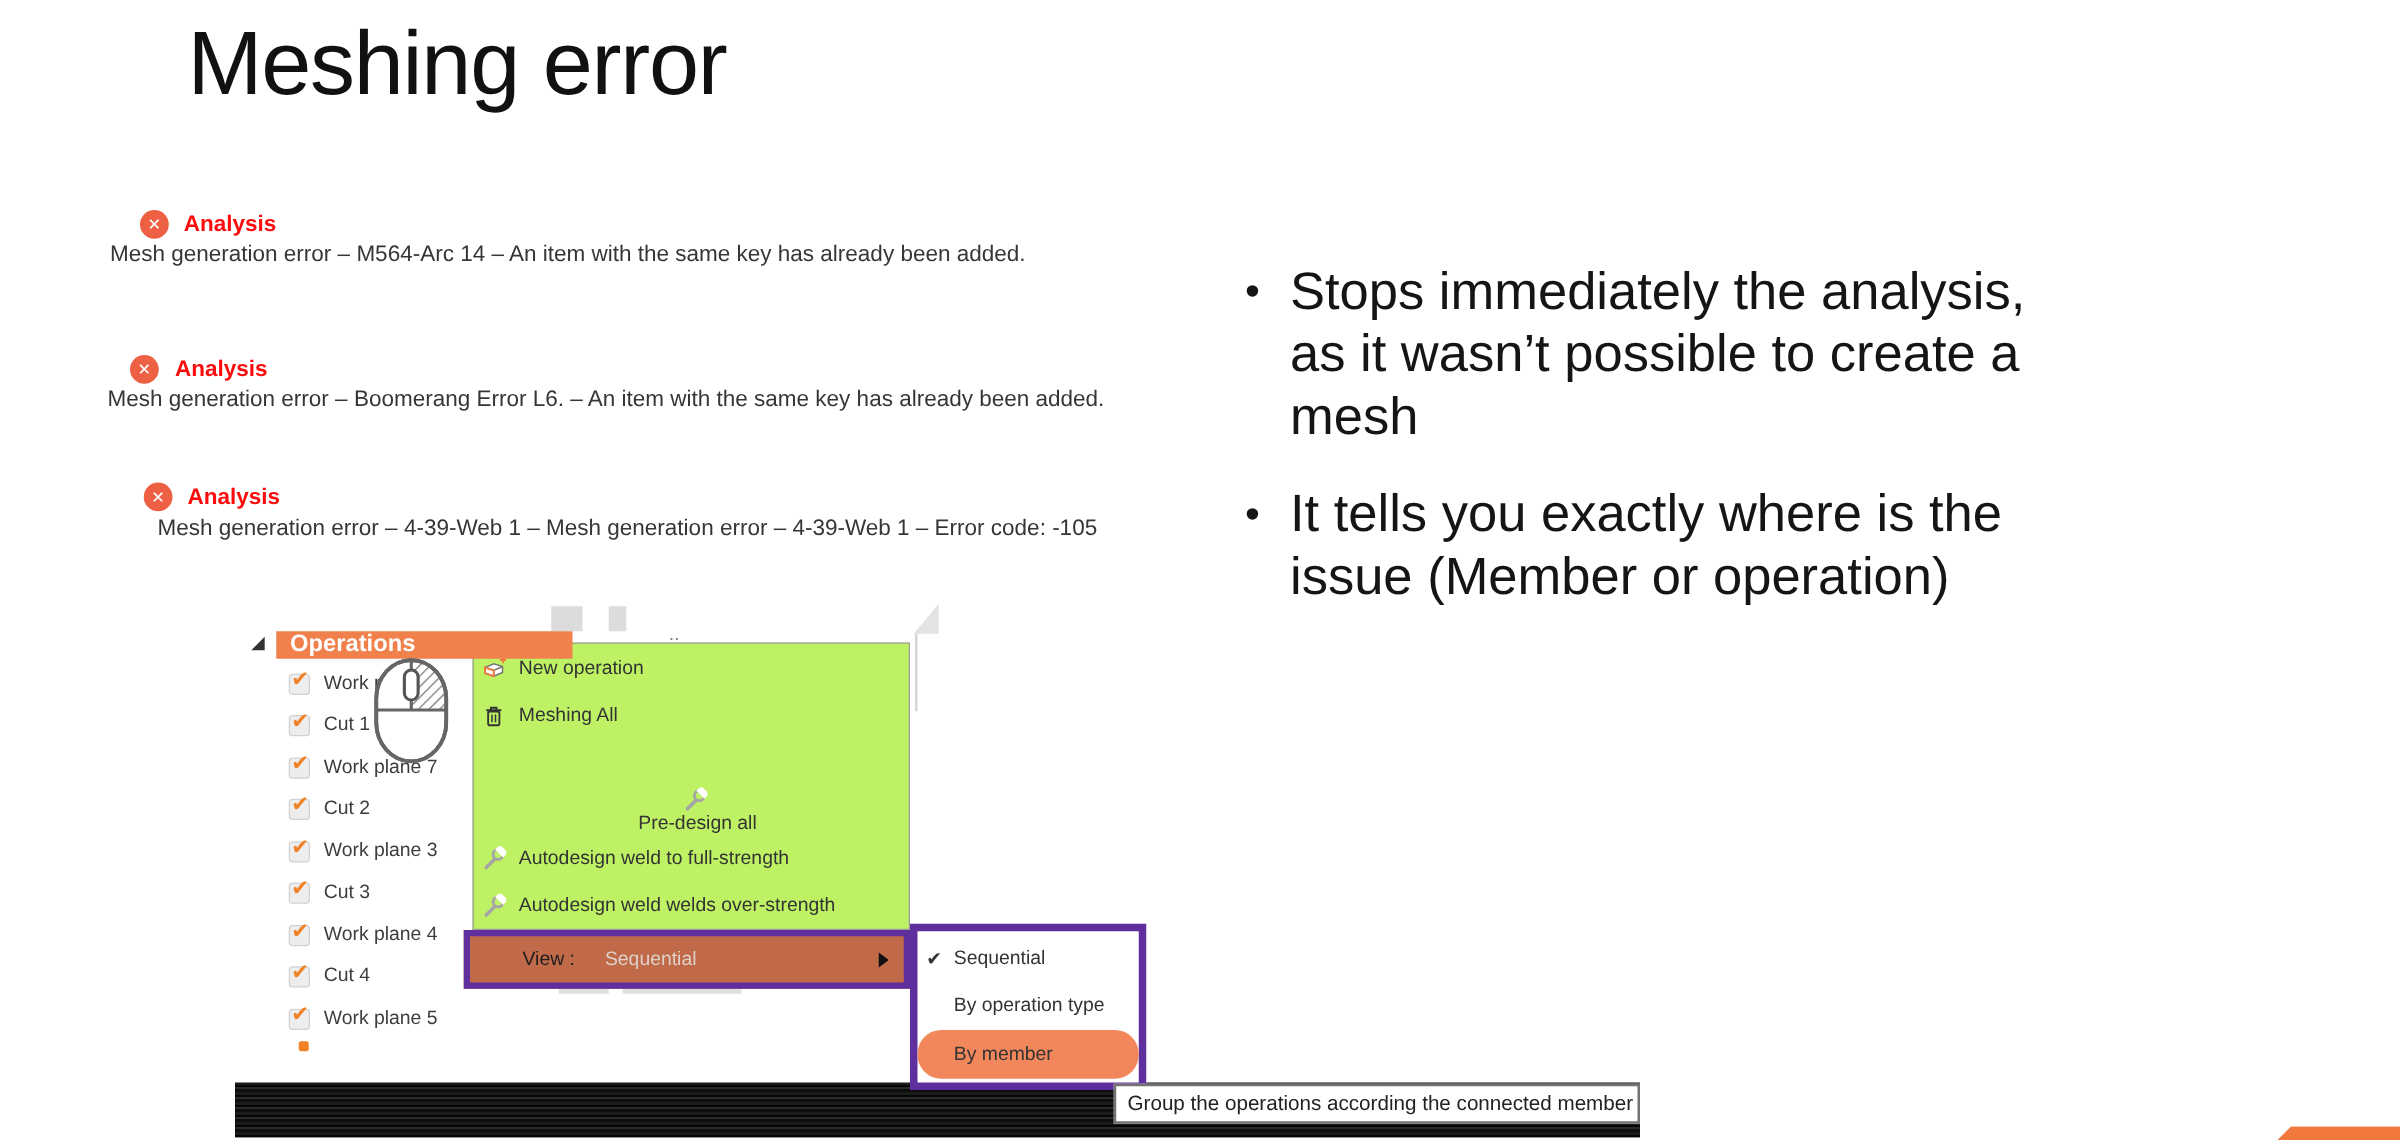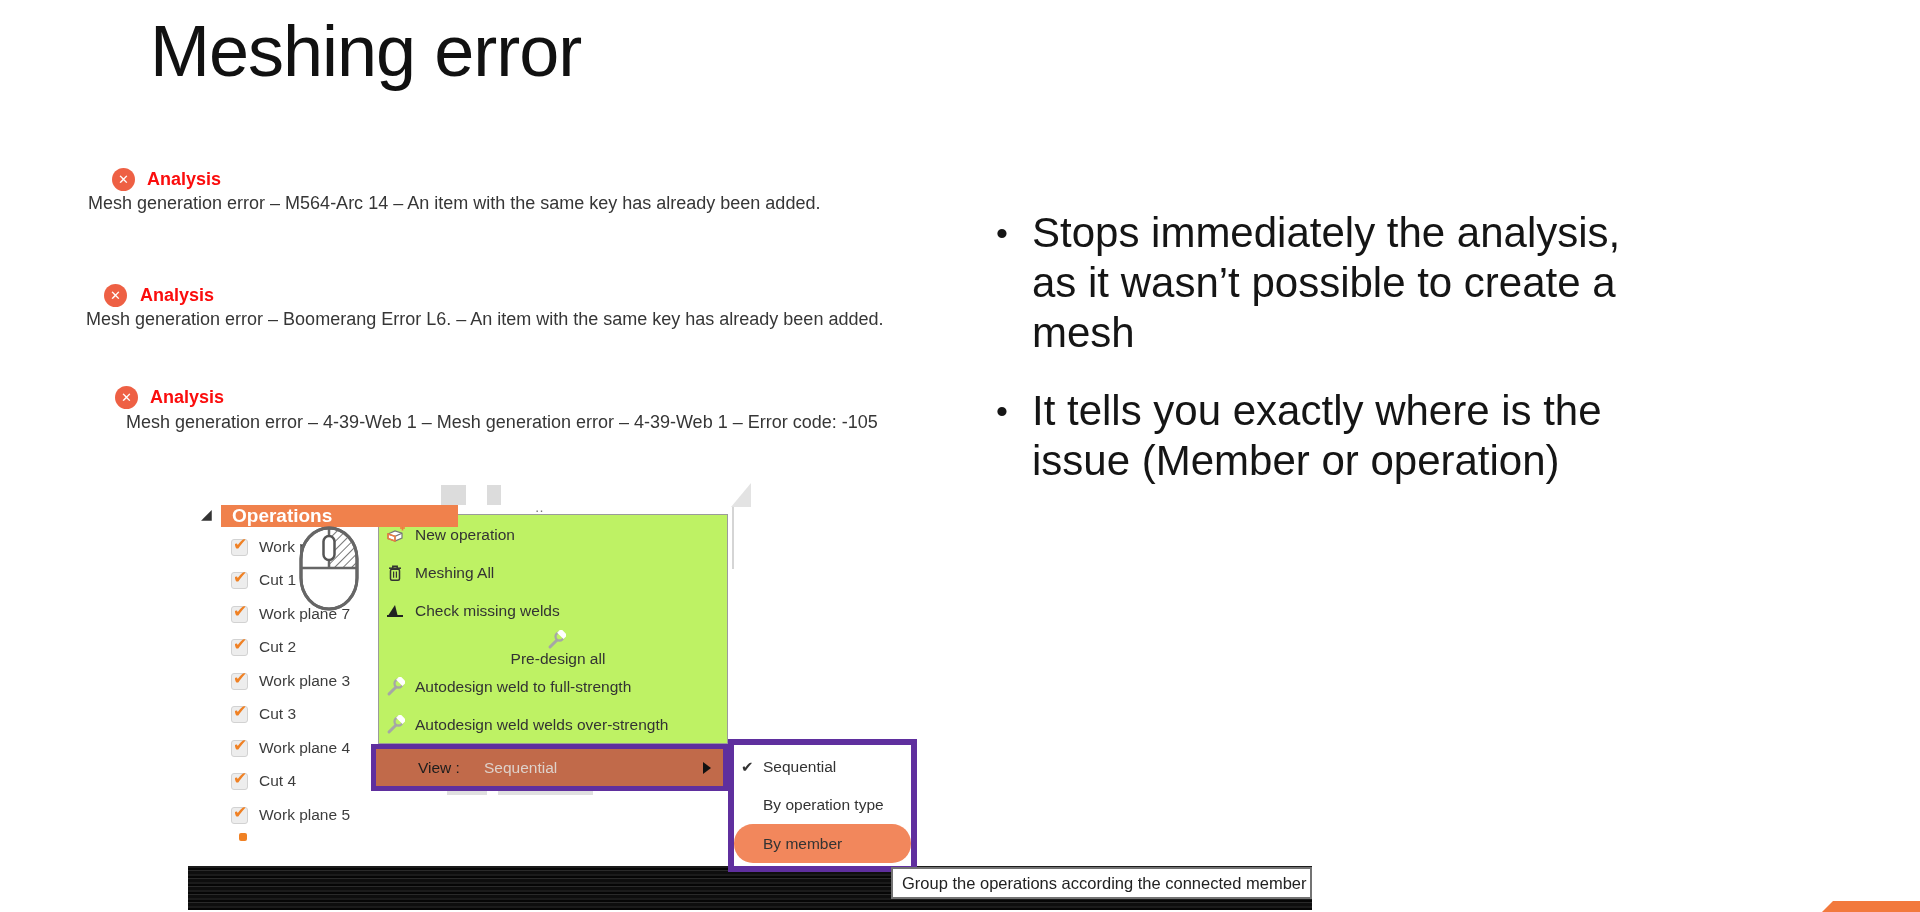--- a/index.html
+++ b/index.html
@@ -206,27 +206,20 @@
     <div class="menu-item" style="top:39px;">
       <svg class="menu-ico" viewBox="0 0 20 20">
         <rect x="5.5" y="6.2" width="9" height="11" rx="1.5" fill="none" stroke="#333" stroke-width="1.5"></rect>
         <line x1="4" y1="5.2" x2="16" y2="5.2" stroke="#333" stroke-width="1.5"></line>
         <path d="M7.8 5 L7.8 3.2 L12.2 3.2 L12.2 5" fill="none" stroke="#333" stroke-width="1.5"></path>
         <line x1="8.6" y1="8.5" x2="8.6" y2="14.8" stroke="#333" stroke-width="1.2"></line>
         <line x1="11.4" y1="8.5" x2="11.4" y2="14.8" stroke="#333" stroke-width="1.2"></line>
       </svg>
       <span class="menu-label">Meshing All</span>
     </div>
-    <div class="menu-item" style="top:77px;">
-      <svg class="menu-ico" viewBox="0 0 20 20">
-        <polygon points="3.5,14 10,4 12.5,14" fill="#222"></polygon>
-        <rect x="2" y="14" width="16" height="2" fill="#222"></rect>
-      </svg>
-      <span class="menu-label">Check missing welds</span>
-    </div>
     <div class="menu-item" style="top:115px;flex-direction:column;">
       <svg class="menu-ico" viewBox="0 0 20 20">
         <circle cx="13.5" cy="6.5" r="4" fill="none" stroke="#a6a6a6" stroke-width="2.3"></circle>
         <rect x="12" y="0" width="9" height="5.5" fill="#fff" transform="rotate(45 15 3)"></rect>
         <line x1="4" y1="17" x2="10.8" y2="10.2" stroke="#a6a6a6" stroke-width="3" stroke-linecap="round"></line>
       </svg>
       <span class="menu-label">Pre-design all</span>
     </div>
     <div class="menu-item" style="top:153px;">
       <svg class="menu-ico" viewBox="0 0 20 20">

